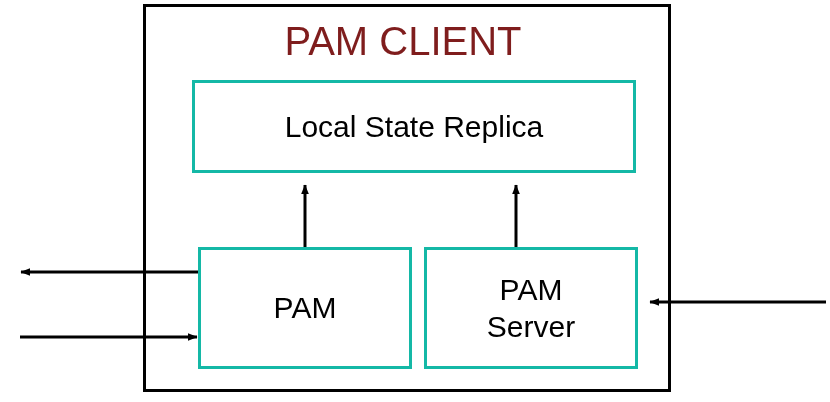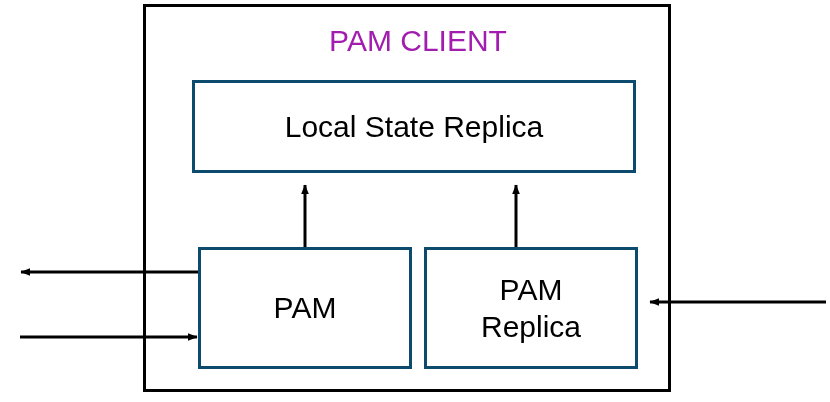--- a/index.html
+++ b/index.html
@@ -25,35 +25,35 @@
     top: 4px;
     width: 528px;
     height: 388px;
     border: 3px solid #000000;
     box-sizing: border-box;
     background: transparent;
   }
 
   .client-title {
     position: absolute;
-    left: 154px;
+    left: 139px;
     top: 21px;
     width: 528px;
     height: 40px;
     line-height: 40px;
     text-align: center;
-    font-size: 30px;
-    color: #a21caf;
+    font-size: 40px;
+    color: #7f1d1d;
     white-space: nowrap;
   }
 
   
   .node-box {
     position: absolute;
-    border: 3px solid #0c4a6e;
+    border: 3px solid #14b8a6;
     box-sizing: border-box;
     background: #ffffff;
     display: flex;
     align-items: center;
     justify-content: center;
     text-align: center;
     color: #000000;
     font-size: 30px;
     line-height: 1.24;
   }
@@ -137,17 +137,17 @@
 
   <div class="node-box box-server">
     <span class="node-label">
       <span>PAM</span><br>
     </span>
   </div>
 
   <div class="node-box box-overlay">
     <span class="node-label">
       <span>PAM</span><br>
-      <span>Replica</span>
+      <span>Server</span>
     </span>
   </div>
 
 </div>
 
 </body></html>

